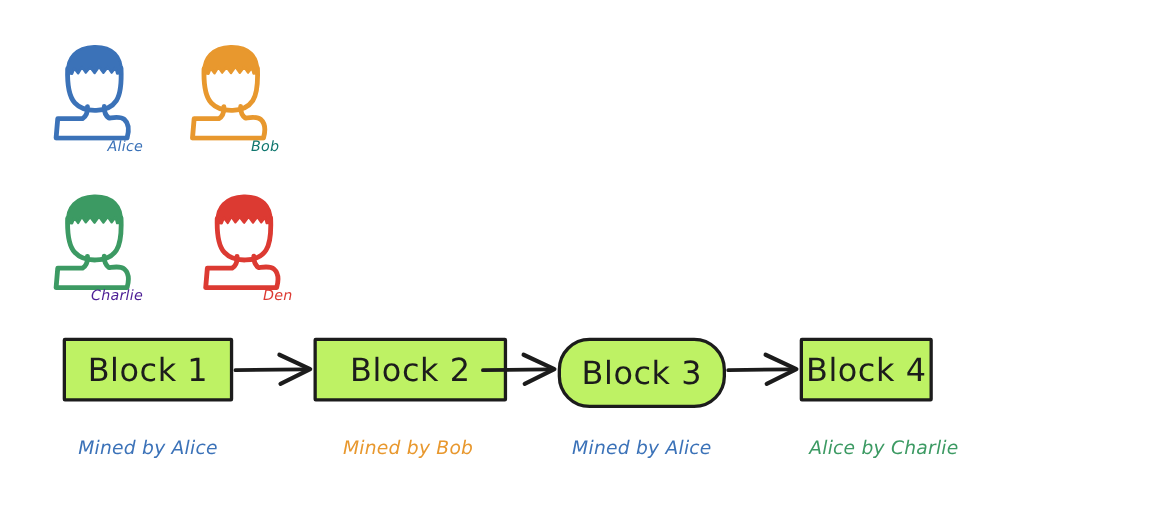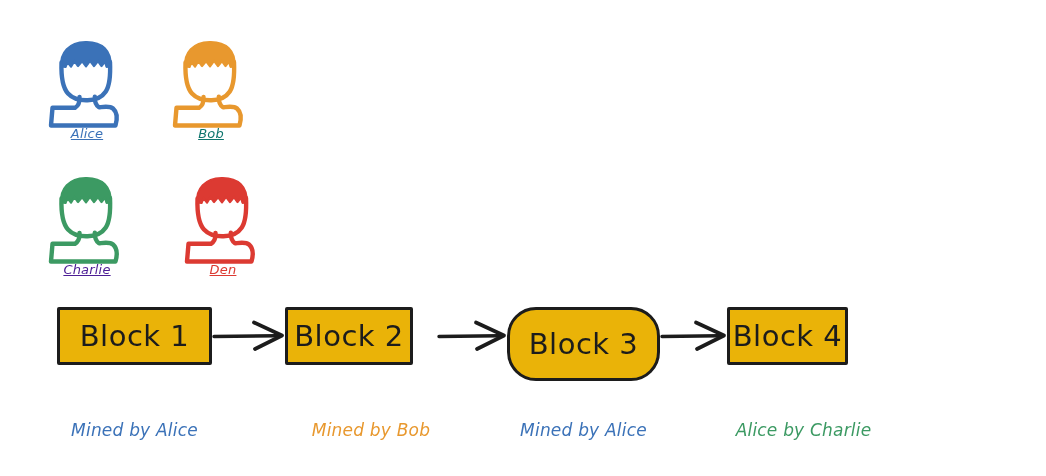--- a/index.html
+++ b/index.html
@@ -37,34 +37,33 @@
     top: 0;
     width: 86px;
     height: 92px;
     display: block;
   }
   .avatar-label {
     position: absolute;
     left: 0;
     top: 90px;
     width: 86px;
-    text-align: center;
+    text-align: right;
     font-size: 13px;
     font-style: italic;
     letter-spacing: 0.2px;
     font-family: "DejaVu Sans", sans-serif;
     white-space: nowrap;
-    text-decoration: underline;
   }
 
   
   .block {
     position: absolute;
     box-sizing: border-box;
-    background: #eab308;
+    background: #bef264;
     border: 3px solid #1c1c1c;
     border-radius: 2px;
     display: flex;
     align-items: center;
     justify-content: center;
   }
   .block-label {
     font-size: 29px;
     color: #1c1c1c;
     font-family: "DejaVu Sans", sans-serif;
@@ -78,21 +77,20 @@
   }
 
   .miner-label {
     position: absolute;
     text-align: center;
     font-size: 17px;
     font-style: italic;
     letter-spacing: 0.2px;
     white-space: nowrap;
     font-family: "DejaVu Sans", sans-serif;
-    margin-top: 22px;
   }
 </style>
 </head>
 <body>
 
 <div id="canvas">
     <div class="avatar" style="left: 44px; top: 36px;">
       <svg viewBox="0 0 86 92" class="avatar-glyph">
         <path d="M17.5,26.5 C17.0,41.5 18.5,51.5 24.0,57.5 C29.5,63.5 37.5,64.5 43.5,64.3 C50.5,64.1 57.5,62.0 61.8,55.5 C66.0,49.0 66.6,39.0 66.0,26.0" fill="none" stroke="#3b72b8" stroke-width="4.4" stroke-linecap="round" stroke-linejoin="round"></path>
         <path d="M17.2,30.5 C16.2,16.5 25.0,6.5 41.5,6.0 C58.5,5.5 67.5,15.0 66.6,30.5 L62.5,30.8 L61.0,25.5 L57.5,30.0 L54.0,25.0 L50.0,30.2 L46.0,24.8 L42.0,30.4 L38.0,25.2 L34.0,30.0 L30.5,25.0 L27.0,30.6 L23.5,26.0 L21.5,31.0 Z" fill="#3b72b8" stroke="#3b72b8" stroke-width="2.2" stroke-linejoin="round"></path>
@@ -121,25 +119,25 @@
         <path d="M17.5,26.5 C17.0,41.5 18.5,51.5 24.0,57.5 C29.5,63.5 37.5,64.5 43.5,64.3 C50.5,64.1 57.5,62.0 61.8,55.5 C66.0,49.0 66.6,39.0 66.0,26.0" fill="none" stroke="#dc3a32" stroke-width="4.4" stroke-linecap="round" stroke-linejoin="round"></path>
         <path d="M17.2,30.5 C16.2,16.5 25.0,6.5 41.5,6.0 C58.5,5.5 67.5,15.0 66.6,30.5 L62.5,30.8 L61.0,25.5 L57.5,30.0 L54.0,25.0 L50.0,30.2 L46.0,24.8 L42.0,30.4 L38.0,25.2 L34.0,30.0 L30.5,25.0 L27.0,30.6 L23.5,26.0 L21.5,31.0 Z" fill="#dc3a32" stroke="#dc3a32" stroke-width="2.2" stroke-linejoin="round"></path>
         <path d="M35.5,61.0 C35.8,66.0 35.0,69.5 31.0,71.8 L8.5,71.8 L7.0,89.5 L71.5,89.5 C73.5,82.5 73.0,76.0 69.0,72.5 C65.5,69.5 58.5,71.0 55.0,71.3 C51.5,68.8 50.6,65.5 50.8,60.8" fill="none" stroke="#dc3a32" stroke-width="4.4" stroke-linecap="round" stroke-linejoin="round"></path>
       </svg>
       <div class="avatar-label" style="color: rgb(220, 58, 50);">Den</div>
     </div>
     <div class="block" style="left: 57px; top: 307px; width: 155px; height: 58px; border-color: rgb(28, 28, 28);">
       <span class="block-label">Block 1</span>
     </div>
     <div class="miner-label" style="left: 17px; top: 398px; width: 235px; color: rgb(59, 114, 184);">Mined by Alice</div>
-    <div class="block" style="left: 285px; top: 307px; width: 128px; height: 58px; border-color: rgb(28, 28, 28);">
+    <div class="block" style="left: 285px; top: 307px; width: 176px; height: 58px; border-color: rgb(28, 28, 28);">
       <span class="block-label">Block 2</span>
     </div>
     <div class="miner-label" style="left: 255px; top: 398px; width: 232px; color: rgb(232, 152, 46);">Mined by Bob</div>
-    <div class="block" style="left: 507px; top: 307px; width: 153px; height: 74px; border-color: rgb(28, 28, 28); border-radius: 29px;">
+    <div class="block" style="left: 507px; top: 307px; width: 153px; height: 64px; border-color: rgb(28, 28, 28); border-radius: 29px;">
       <span class="block-label">Block 3</span>
     </div>
     <div class="miner-label" style="left: 467px; top: 398px; width: 233px; color: rgb(59, 114, 184);">Mined by Alice</div>
     <div class="block" style="left: 727px; top: 307px; width: 121px; height: 58px; border-color: rgb(28, 28, 28);">
       <span class="block-label">Block 4</span>
     </div>
     <div class="miner-label" style="left: 687px; top: 398px; width: 233px; color: rgb(60, 154, 99);">Alice by Charlie</div>
     <div class="arrow" style="left: 212px; top: 319px; width: 73px;"><svg viewBox="0 0 73 34" width="73" height="34">
         <path d="M2,17.5 L65,16.8" fill="none" stroke="#1c1c1c" stroke-width="3.4" stroke-linecap="round"></path>
         <path d="M42,3.5 L70,16.5 L43,30.0" fill="none" stroke="#1c1c1c" stroke-width="3.8" stroke-linecap="round" stroke-linejoin="round"></path>

